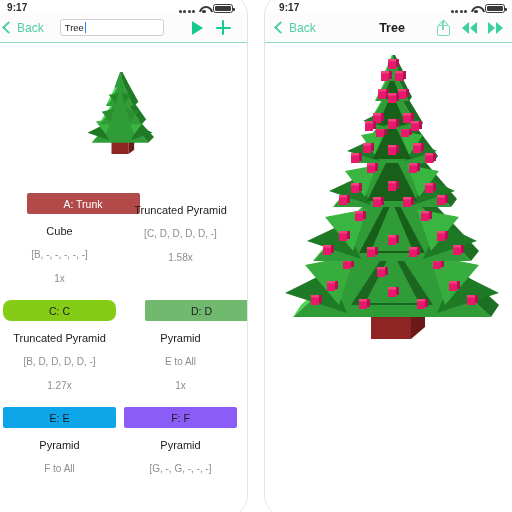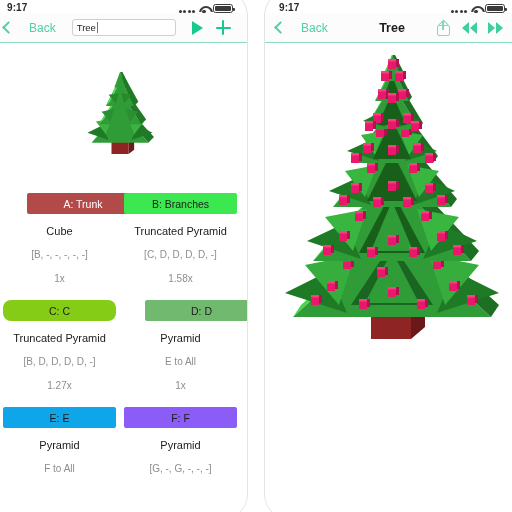--- a/index.html
+++ b/index.html
@@ -60,21 +60,21 @@
 
   
   .navbar{
     position:relative;height:30px;
     display:flex;align-items:center;
     padding:0 11px;box-sizing:border-box;
     background:#fcfcfc;
     border-bottom:1.5px solid #8fd9c0;
   }
   .back{
-    display:flex;align-items:center;gap:14px;color:#4ecfa4;
+    display:flex;align-items:center;gap:2px;color:#4ecfa4;
     font-size:12px;cursor:pointer;flex:0 0 auto;
   }
   .chev{
     width:7px;height:7px;border-left:2px solid #4ecfa4;border-bottom:2px solid #4ecfa4;
     transform:rotate(45deg);margin-right:2px;
   }
   .spacer{flex:1 1 auto;}
 
   .searchwrap{flex:0 0 auto;margin-left:16px;}
   .searchfield{
@@ -240,21 +240,20 @@
       <div class="grid">
 
         <div class="card">
           <div class="badge" style="background:#b24a4a;color:#fff;margin-left:47px;">A: Trunk</div>
           <div class="shape">Cube</div>
           <div class="rule">[B, -, -, -, -, -]</div>
           <div class="scale">1x</div>
         </div>
 
         <div class="card">
-          <div class="badge" style="background:#3ce850;color:#1c1c1e;">B: Branches</div>
           <div class="shape">Truncated Pyramid</div>
           <div class="rule">[C, D, D, D, D, -]</div>
           <div class="scale">1.58x</div>
         </div>
 
         <div class="card">
           <div class="badge" style="background:#84cc16;color:#1c1c1e;border-radius:8px;">C: C</div>
           <div class="shape">Truncated Pyramid</div>
           <div class="rule">[B, D, D, D, D, -]</div>
           <div class="scale">1.27x</div>

